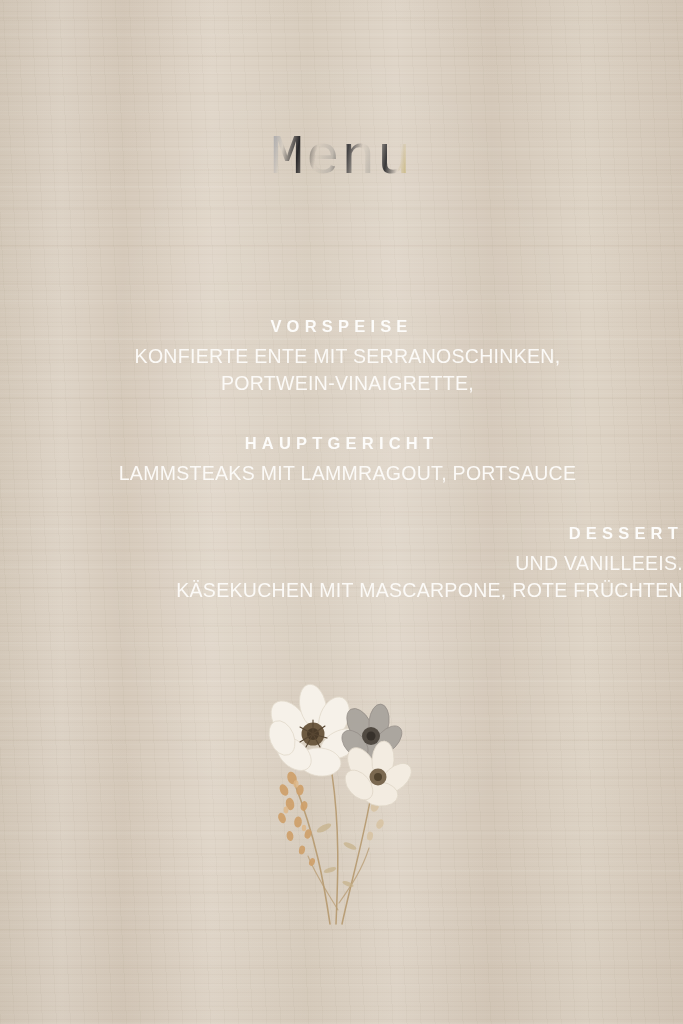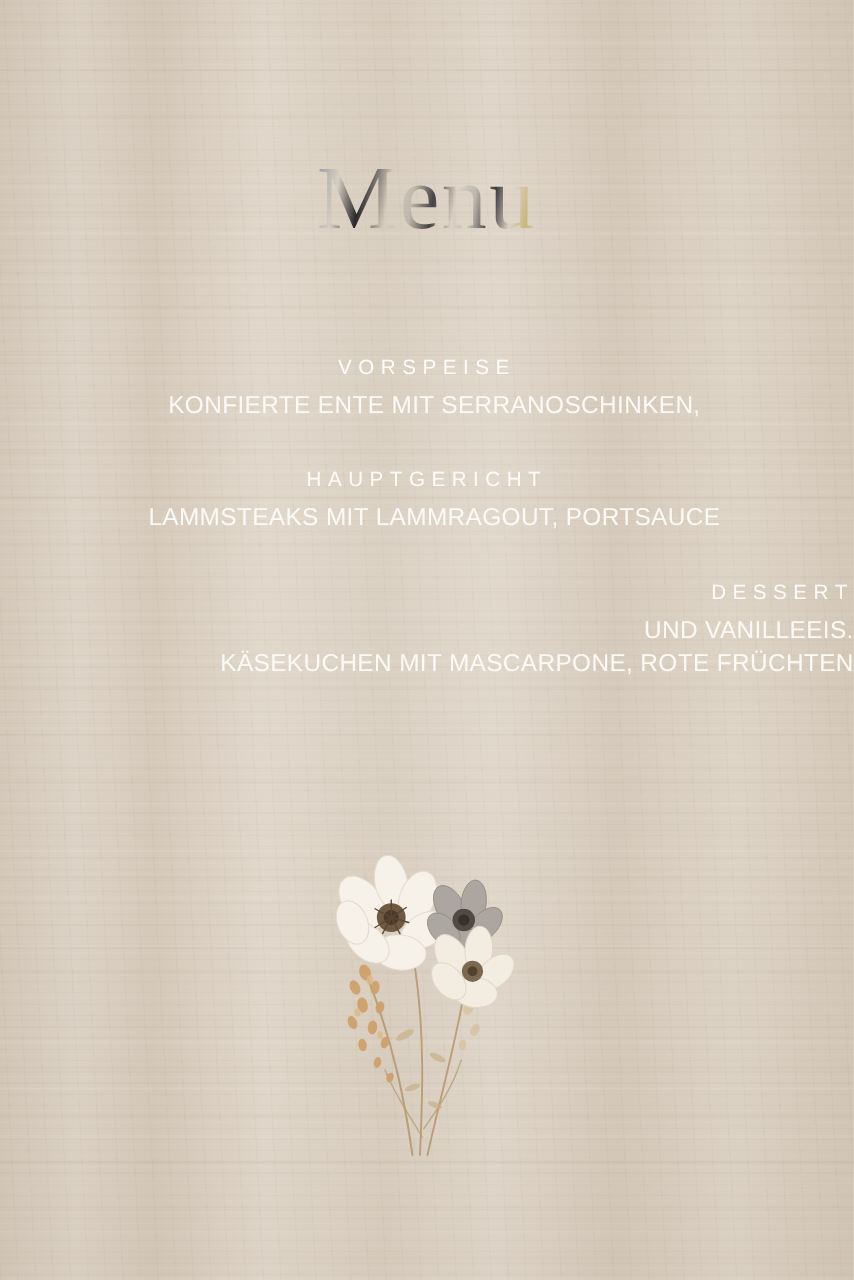--- a/index.html
+++ b/index.html
@@ -78,22 +78,22 @@
   .title-wrap {
     position: absolute;
     top: 108px;
     left: 0;
     right: 0;
     text-align: center;
     height: 110px;
   }
   .title {
     display: inline-block;
-    font-family: Liberation Serif, serif;
-    font-size: 72px;
+    font-family: Liberation Mono, monospace;
+    font-size: 56px;
     line-height: 100px;
     letter-spacing: 2px;
     font-weight: 400;
     
     background-image: linear-gradient(
       100deg,
       rgba(120,130,150,0.80) 0%,
       rgba(205,200,192,0.25) 12%,
       rgba(25,25,28,0.92) 22%,
       rgba(214,203,188,0.12) 34%,
@@ -120,24 +120,25 @@
     right: 0;
     text-align: center;
     color: #fbf9f6;
   }
   .section { margin-bottom: 34px; }
   .section:last-child { margin-bottom: 0; text-align: right; }
   .section-heading {
     font-size: 16.5px;
     letter-spacing: 5.2px;
     line-height: 24px;
-    font-weight: 400;
+    font-weight: 700;
     color: #fdfcfa;
     margin-bottom: 5px;
     text-transform: uppercase;
+    margin-top: 32px;
   }
   .section-line {
     font-size: 19.5px;
     letter-spacing: 0.3px;
     line-height: 27px;
     font-weight: 400;
     color: #fcfaf7;
     text-transform: uppercase;
     white-space: nowrap;
     padding-left: 12px;
@@ -163,20 +164,21 @@
 
   <div class="title-wrap">
     <span class="title">Menu</span>
   </div>
 
   <div class="sections">
 
     <div class="section">
       <div class="section-heading">VORSPEISE</div>
       <div class="section-line">KONFIERTE ENTE MIT SERRANOSCHINKEN,</div>
+      <div class="section-line">PORTWEIN-VINAIGRETTE,</div>
     </div>
 
     <div class="section">
       <div class="section-heading">HAUPTGERICHT</div>
       <div class="section-line">LAMMSTEAKS MIT LAMMRAGOUT, PORTSAUCE</div>
     </div>
 
     <div class="section">
       <div class="section-heading">DESSERT</div>
       <div class="section-line">UND VANILLEEIS.</div>

